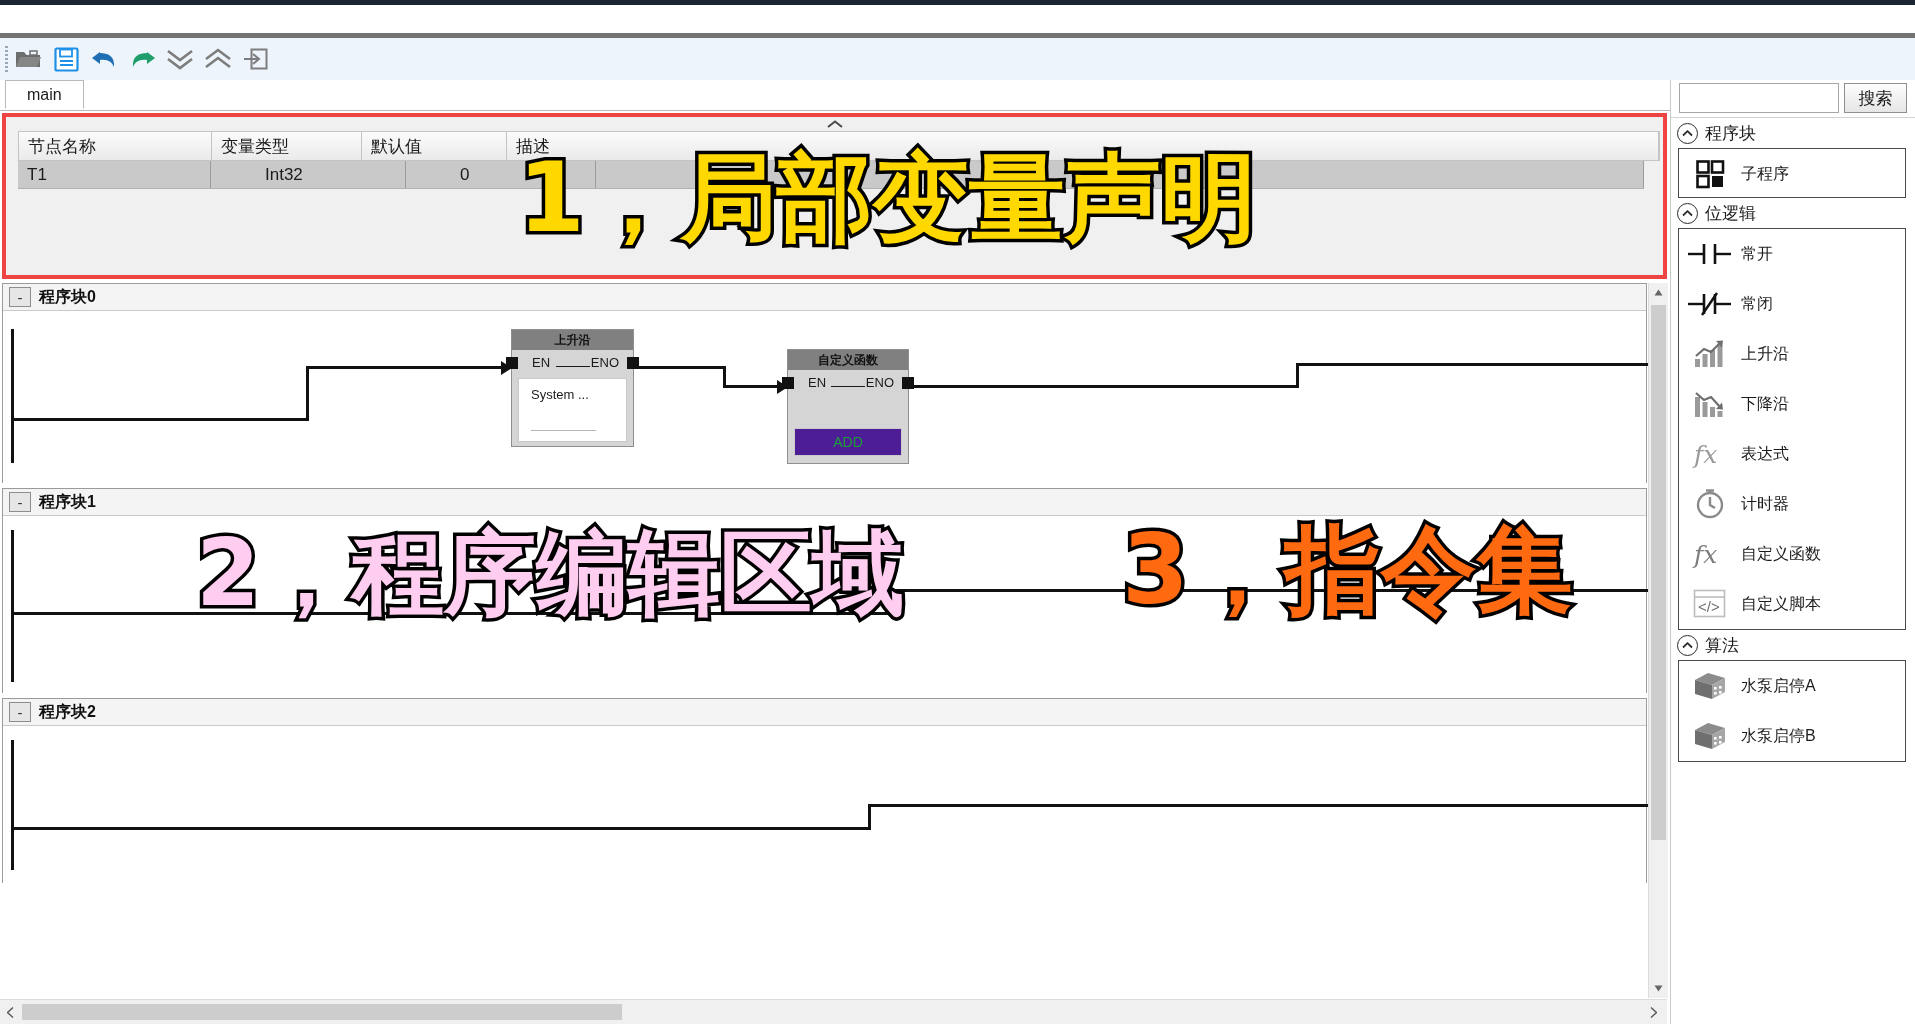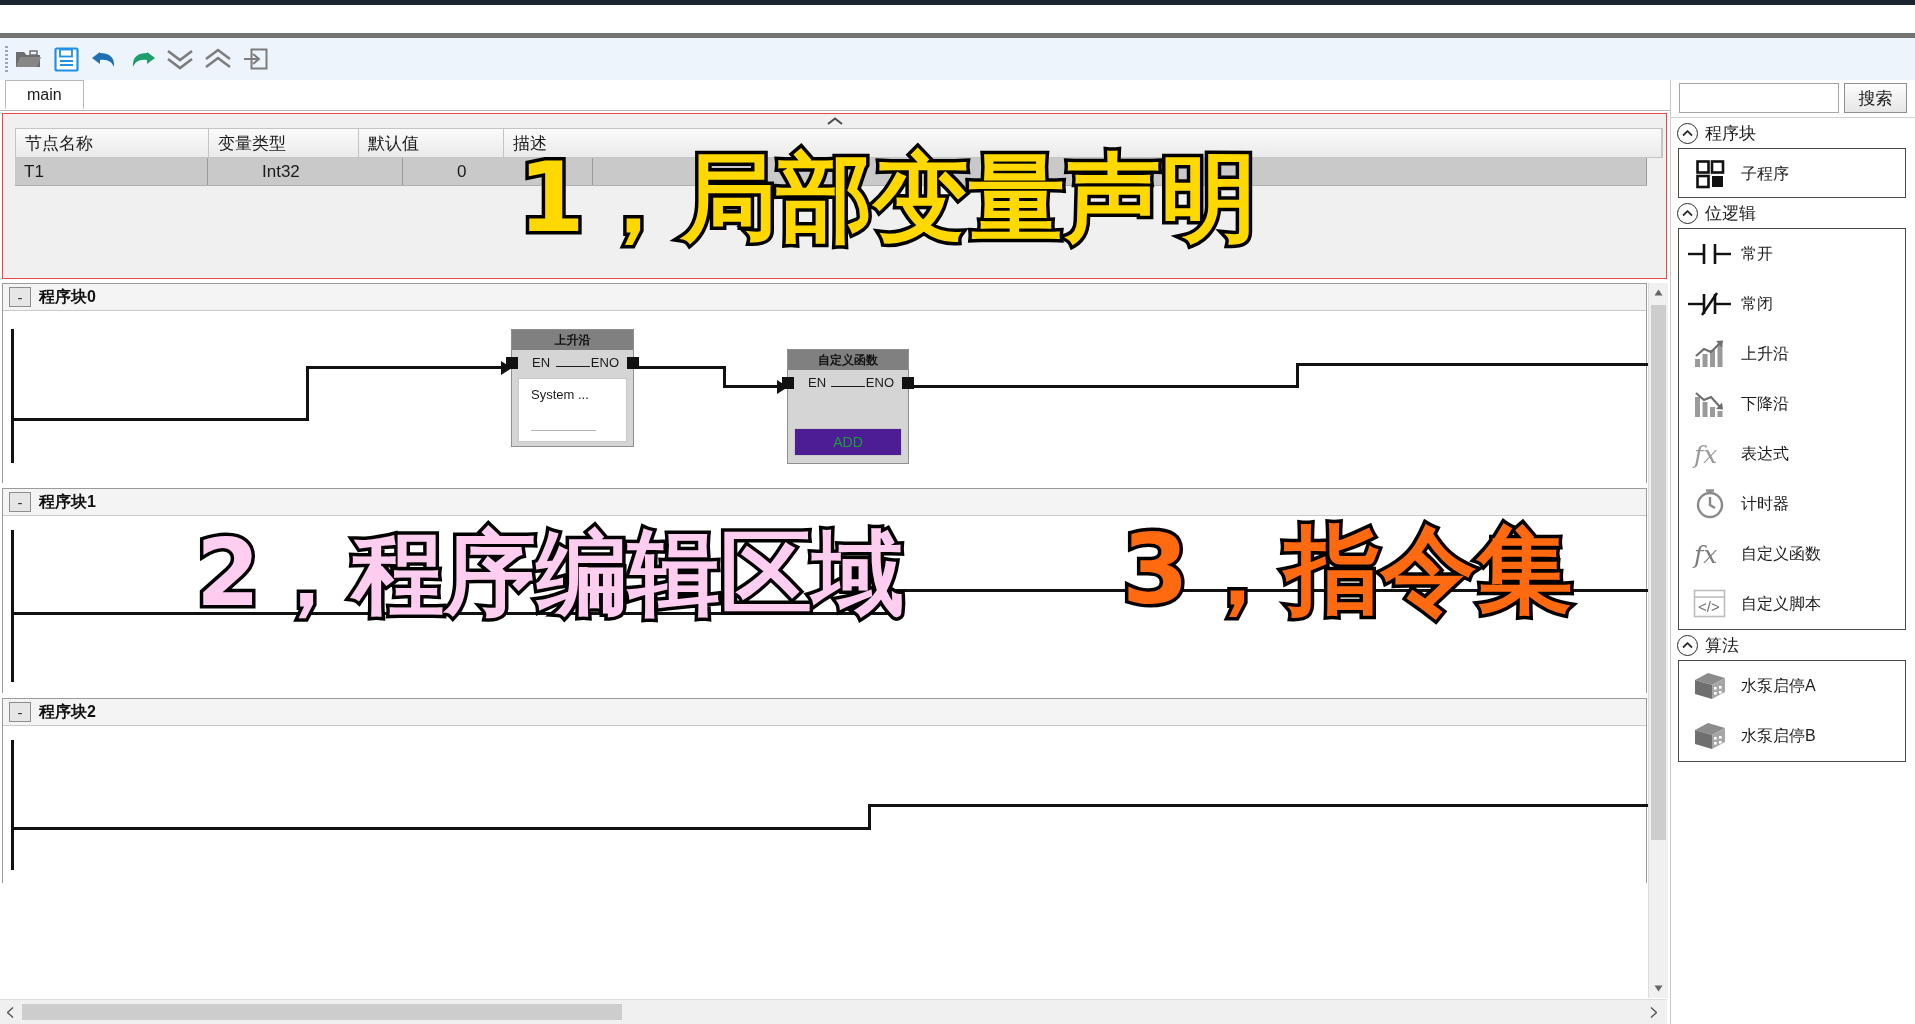--- a/index.html
+++ b/index.html
@@ -24,21 +24,21 @@
   .tbtn{position:absolute;top:5px;width:36px;height:32px;display:flex;align-items:center;justify-content:center;}
   .tb-caret{position:absolute;right:6px;top:56px;width:0;height:0;
             border-left:5px solid transparent;border-right:5px solid transparent;border-top:6px solid #7a7a7a;}
   
   .tabstrip{position:absolute;left:0;top:80px;width:1690px;height:30px;background:#ffffff;border-bottom:1px solid #b9b9b9;}
   .tab{position:absolute;left:5px;top:0px;height:29px;min-width:58px;padding:0 21px;
        background:#ffffff;border:1px solid #b9b9b9;border-bottom:1px solid #ffffff;
        display:flex;align-items:center;justify-content:center;font-size:16px;color:#1b1b1b;box-sizing:border-box;}
   
   .vartable{position:absolute;left:2px;top:113px;width:1665px;height:166px;
-            background:#f0f0f0;border:1px solid #ef4444;box-sizing:border-box;}
+            background:#f0f0f0;border:4px solid #ef4444;box-sizing:border-box;}
   .vt-collapse{position:absolute;left:50%;top:2px;transform:translateX(-50%);width:26px;height:10px;
                display:flex;align-items:center;justify-content:center;}
   .vt-head{position:absolute;left:12px;top:14px;right:3px;height:30px;display:flex;
            background:linear-gradient(to bottom,#fbfbfb,#eaeaea);border:1px solid #c4c4c4;box-sizing:border-box;}
   .vt-h{height:100%;display:flex;align-items:center;padding-left:9px;font-size:17px;color:#1b1b1b;
         border-right:1px solid #c4c4c4;box-sizing:border-box;}
   .vt-row{position:absolute;left:12px;top:44px;right:19px;height:28px;display:flex;
           background:#c8c8c8;border-bottom:1px solid #b0b0b0;box-sizing:border-box;gap:45px;}
   .vt-row.sel{background:#c9c9c9;}
   .vt-c{height:100%;display:flex;align-items:center;padding-left:9px;font-size:17px;color:#1b1b1b;

